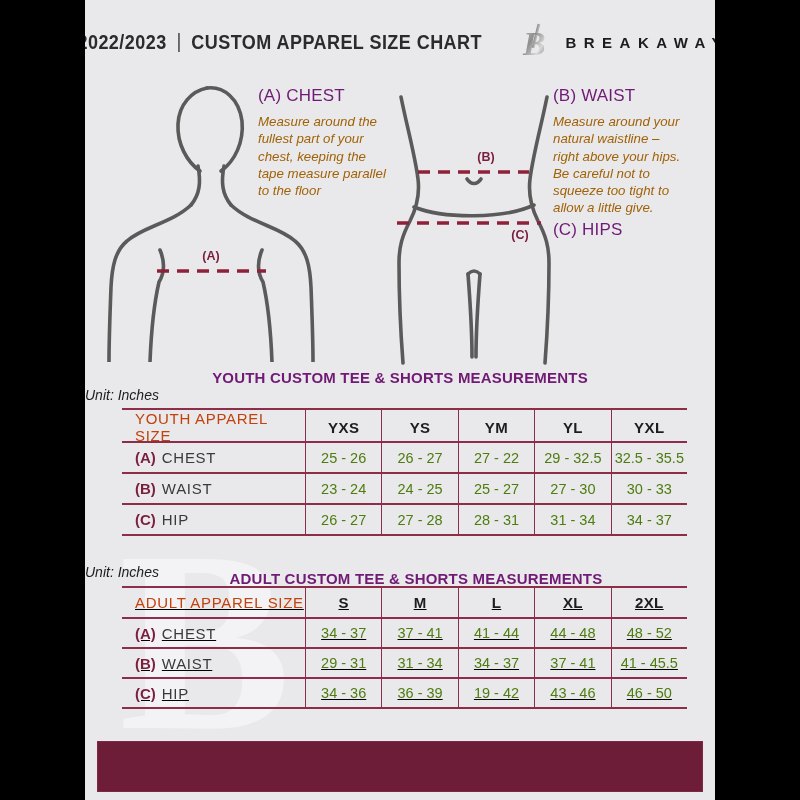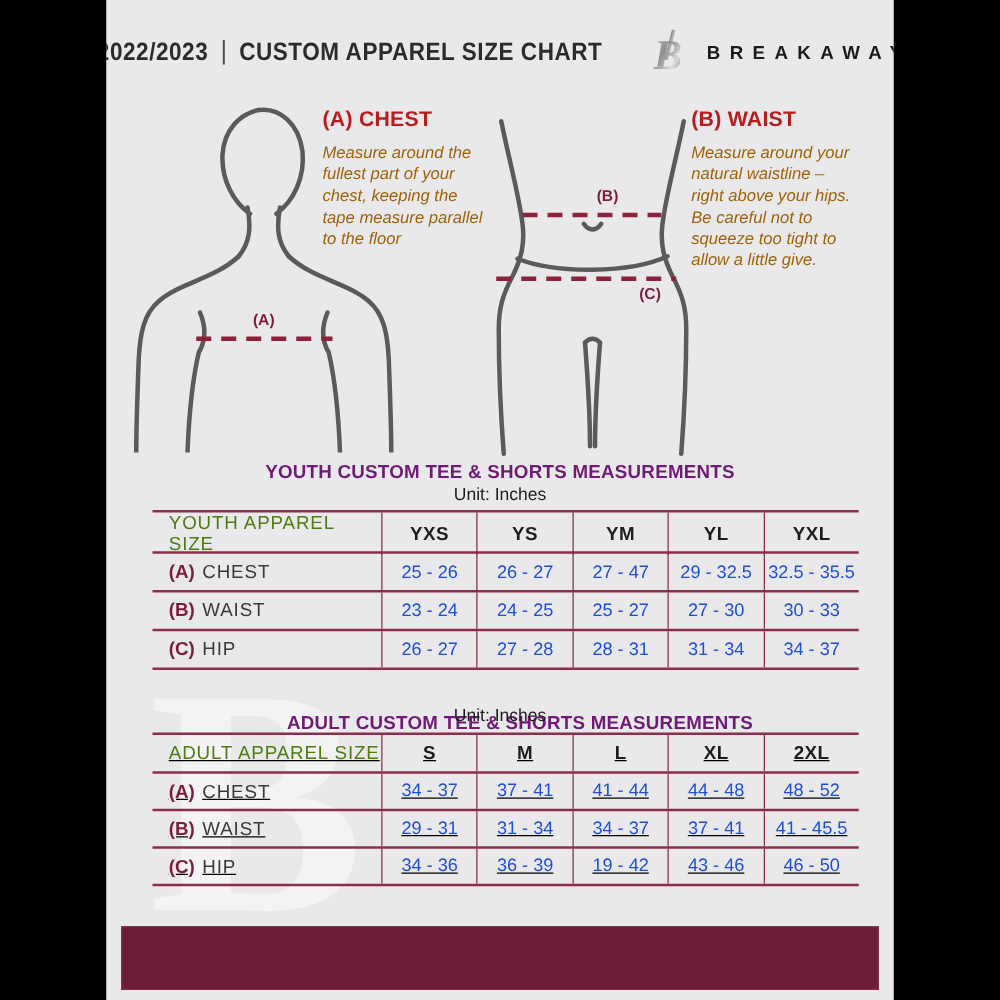--- a/index.html
+++ b/index.html
@@ -13,43 +13,43 @@
 
   
   .hdr{position:absolute;top:22px;left:0;right:0;display:flex;align-items:center;justify-content:center;}
   .hdr-text{display:flex;align-items:center;white-space:nowrap;transform:scaleX(0.9);margin:0 -16px;}
   .season,.title{font-size:20px;font-weight:bold;color:#2b2b2b;letter-spacing:0.5px;}
   .divider{font-size:21px;font-weight:normal;color:#4a4a4a;margin:0 11px;position:relative;top:-1px;}
   .logo{margin:0 9px 0 24px;flex:0 0 auto;}
   .brand{font-size:15px;font-weight:bold;letter-spacing:7.5px;color:#1c1c1c;}
 
   
-  .instr h3{margin:0 0 7px 0;font-size:17px;font-weight:700;color:#b91c1c;letter-spacing:0.2px;}
+  .instr h3{margin:0 0 7px 0;font-size:17px;font-weight:400;color:#701a75;letter-spacing:0.2px;}
   .instr p{margin:0;font-size:13.3px;font-style:italic;color:#a16207;line-height:1.3;white-space:pre-line;}
   .fig{stroke:#5a5a5a;stroke-width:3.6;fill:none;stroke-linecap:round;}
   .dash{stroke:#8e2039;stroke-width:3.6;stroke-dasharray:12 8;fill:none;}
   .marker{font-family:"Liberation Sans",sans-serif;font-size:12.5px;font-weight:bold;fill:#7a1e3c;}
 
   
   .sec-title{position:absolute;left:0;right:0;text-align:center;font-size:15px;font-weight:bold;
     color:#701a75;letter-spacing:0.2px;}
-  .sec-unit{position:absolute;left:0;right:0;text-align:center;font-size:14px;color:#1d1d1d;}
+  .sec-unit{position:absolute;left:0;right:0;text-align:left;font-size:14px;font-style:italic;color:#1d1d1d;}
 
   
   .size-table{position:absolute;left:37px;width:565px;border-top:2px solid #8c2e4a;}
   .t-row{display:grid;grid-template-columns:183px repeat(5,1fr);border-bottom:2px solid #8c2e4a;}
   .yt .t-head{height:31px;} .yt .t-data{height:29px;}
   .at .t-head{height:29px;} .at .t-data{height:28px;}
   .cell{display:flex;align-items:center;min-width:0;}
   .cell + .cell{border-left:1.5px solid #8c2e4a;}
-  .corner{padding-left:13px;font-size:15px;color:#4d7c0f;letter-spacing:0.7px;}
+  .corner{padding-left:13px;font-size:15px;color:#c2410c;letter-spacing:0.7px;}
   .size-h{justify-content:center;font-size:15px;font-weight:bold;color:#1d1d1d;letter-spacing:0.4px;text-align:center;}
   .rowlab{padding-left:13px;font-size:15px;color:#3a3a3a;letter-spacing:0.7px;}
   .rowlab .pfx{font-weight:bold;color:#7a1e3c;margin-right:6px;letter-spacing:0;}
-  .val{justify-content:center;font-size:14.5px;color:#1d4ed8;}
+  .val{justify-content:center;font-size:14.5px;color:#4d7c0f;}
 
   
   .footer-bar{position:absolute;left:12px;top:741px;width:604px;height:49px;background:#6e1d38;
     border:1px solid #7d2944;}
 </style>
 </head>
 <body>
 
 <div class="page">
 
@@ -119,20 +119,21 @@
   <div class="instr abs" style="left:468px;top:86px;width:158px;">
     <h3>(B) WAIST</h3>
     <p>Measure around your
 natural waistline –
 right above your hips.
 Be careful not to
 squeeze too tight to
 allow a little give.</p>
   </div>
   <div class="instr abs" style="left:468px;top:220px;width:162px;">
+    <h3>(C) HIPS</h3>
   </div>
 
   <div class="sec-title" style="top:369px;">YOUTH CUSTOM TEE &amp; SHORTS MEASUREMENTS</div>
   <div class="sec-unit" style="top:387px;">Unit: Inches</div>
 
   <div class="size-table yt" style="top:408px;">
     <div class="t-row t-head">
       <div class="cell corner">YOUTH APPAREL SIZE</div>
       <div class="cell size-h">YXS</div>
       <div class="cell size-h">YS</div>
@@ -140,21 +141,21 @@
       <div class="cell size-h">YL</div>
       <div class="cell size-h">YXL</div>
     </div>
     <div class="t-row t-data">
       <div class="cell rowlab">
         <span class="pfx">(A)</span>
         <span>CHEST</span>
       </div>
       <div class="cell val">25 - 26</div>
       <div class="cell val">26 - 27</div>
-      <div class="cell val">27 - 47</div>
+      <div class="cell val">27 - 22</div>
       <div class="cell val">29 - 32.5</div>
       <div class="cell val">32.5 - 35.5</div>
     </div>
     <div class="t-row t-data">
       <div class="cell rowlab">
         <span class="pfx">(B)</span>
         <span>WAIST</span>
       </div>
       <div class="cell val">23 - 24</div>
       <div class="cell val">24 - 25</div>

